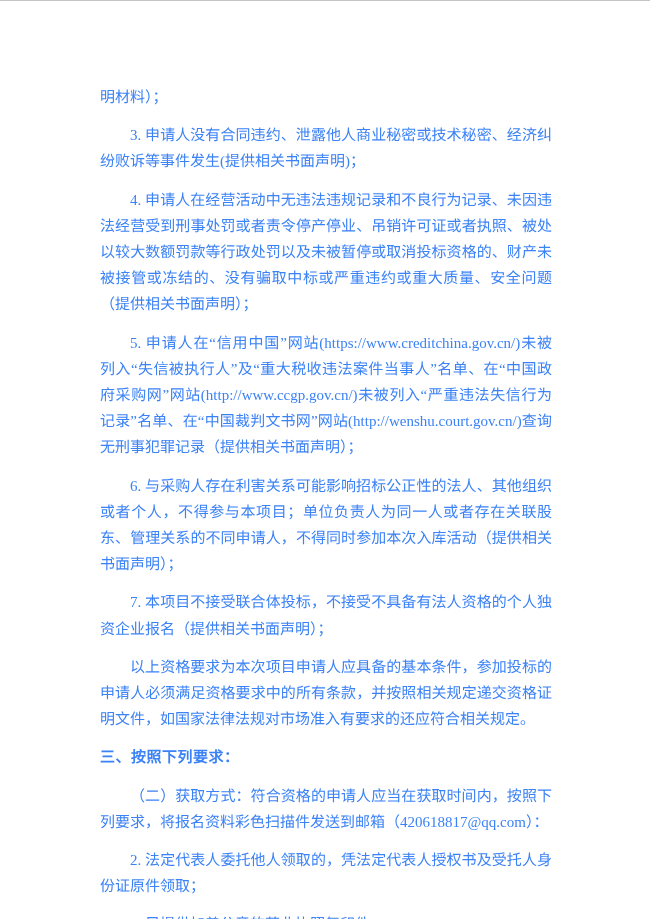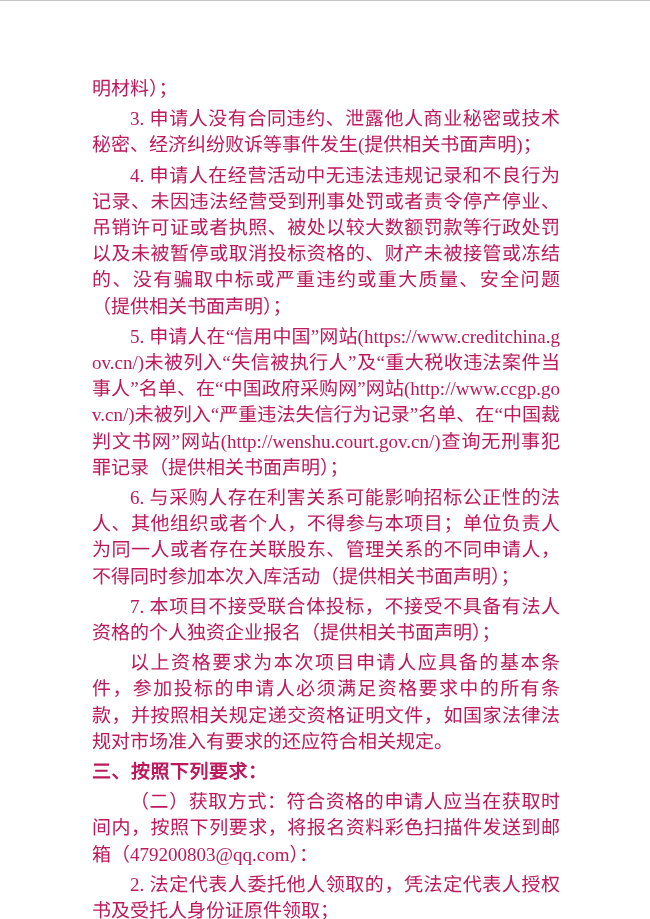--- a/index.html
+++ b/index.html
@@ -23,27 +23,27 @@
   }
   .page {
     box-sizing: border-box;
     width: 650px;
     height: 919px;
     padding: 72px 86px 0 88px;
     background: #ffffff;
     color: #1c1c1c;
   }
   .page p {
-    margin: 4px;
-    font-size: 19px;
+    margin: 12px;
+    font-size: 15px;
     line-height: 26.2px;
     text-align: justify;
     text-justify: inter-ideograph;
     word-break: break-all;
-    color: #be185d;
+    color: #3b82f6;
   }
   .page p.flush {
     text-indent: 0;
   }
   .page p.indent {
     text-indent: 2em;
   }
   .page p.heading {
     text-indent: 0;
     font-weight: bold;
@@ -57,17 +57,17 @@
 
 <div class="page">
   <p class="flush">明材料）；</p>
   <p class="indent">3. 申请人没有合同违约、泄露他人商业秘密或技术秘密、经济纠纷败诉等事件发生(提供相关书面声明)；</p>
   <p class="indent">4. 申请人在经营活动中无违法违规记录和不良行为记录、未因违法经营受到刑事处罚或者责令停产停业、吊销许可证或者执照、被处以较大数额罚款等行政处罚以及未被暂停或取消投标资格的、财产未被接管或冻结的、没有骗取中标或严重违约或重大质量、安全问题（提供相关书面声明）；</p>
   <p class="indent">5. 申请人在“信用中国”网站(https://www.creditchina.gov.cn/)未被列入“失信被执行人”及“重大税收违法案件当事人”名单、在“中国政府采购网”网站(http://www.ccgp.gov.cn/)未被列入“严重违法失信行为记录”名单、在“中国裁判文书网”网站(http://wenshu.court.gov.cn/)查询无刑事犯罪记录（提供相关书面声明）；</p>
   <p class="indent">6. 与采购人存在利害关系可能影响招标公正性的法人、其他组织或者个人，不得参与本项目；单位负责人为同一人或者存在关联股东、管理关系的不同申请人，不得同时参加本次入库活动（提供相关书面声明）；</p>
   <p class="indent">7. 本项目不接受联合体投标，不接受不具备有法人资格的个人独资企业报名（提供相关书面声明）；</p>
   <p class="indent">以上资格要求为本次项目申请人应具备的基本条件，参加投标的申请人必须满足资格要求中的所有条款，并按照相关规定递交资格证明文件，如国家法律法规对市场准入有要求的还应符合相关规定。</p>
   <p class="heading">三、按照下列要求：</p>
-  <p class="indent">（二）获取方式：符合资格的申请人应当在获取时间内，按照下列要求，将报名资料彩色扫描件发送到邮箱（479200803@qq.com）：</p>
+  <p class="indent">（二）获取方式：符合资格的申请人应当在获取时间内，按照下列要求，将报名资料彩色扫描件发送到邮箱（420618817@qq.com）：</p>
   <p class="indent">2. 法定代表人委托他人领取的，凭法定代表人授权书及受托人身份证原件领取；</p>
   <p class="indent">3. 另提供加盖公章的营业执照复印件；</p>
   <p class="heading">四、申请文件送达地点及截止时间</p>
 </div>
 
 </body></html>

